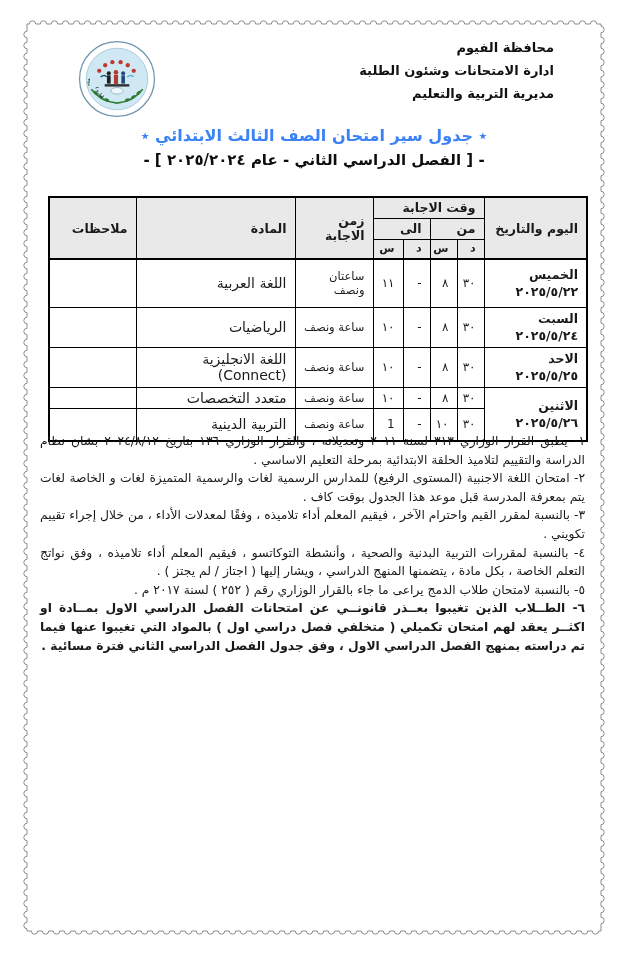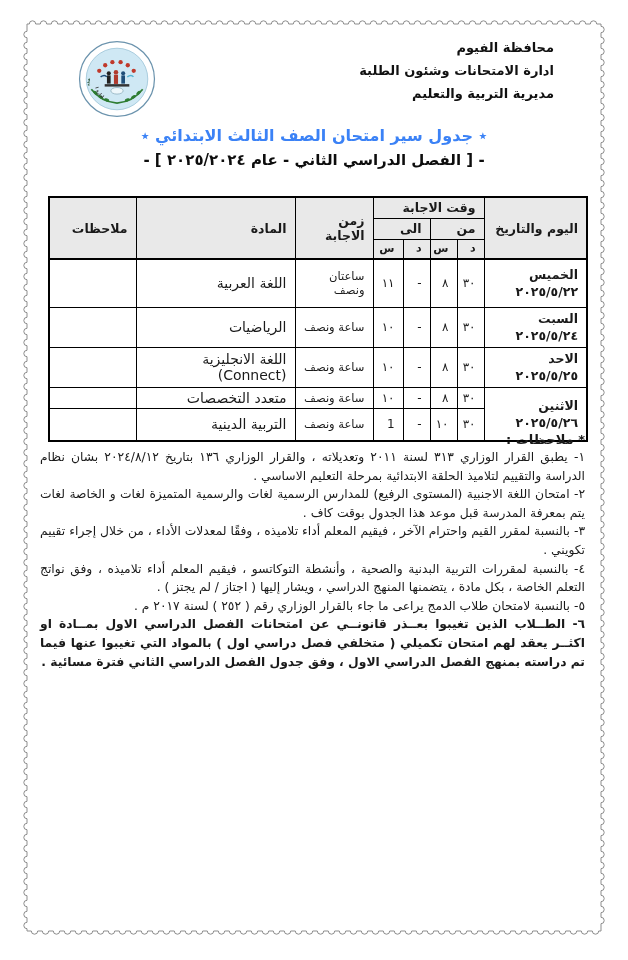--- a/index.html
+++ b/index.html
@@ -223,21 +223,20 @@
         <td class="num-cell">-</td>
         <td class="num-cell">1</td>
         <td class="duration-cell">ساعة ونصف</td>
         <td class="subject-cell">التربية الدينية</td>
         <td></td>
       </tr>
     </tbody>
   </table>
 
   <div class="notes-block">
-    <div class="notes-heading">* ملاحظات :</div>
     <div class="note-item">١- يطبق القرار الوزاري ٣١٣ لسنة ٢٠١١ وتعديلاته ، والقرار الوزاري ١٣٦ بتاريخ ٢٠٢٤/٨/١٢ بشان نظام الدراسة والتقييم لتلاميذ الحلقة الابتدائية بمرحلة التعليم الاساسي .</div>
     <div class="note-item">٢- امتحان اللغة الاجنبية (المستوى الرفيع) للمدارس الرسمية لغات والرسمية المتميزة لغات و الخاصة لغات يتم بمعرفة المدرسة قبل موعد هذا الجدول بوقت كاف .</div>
     <div class="note-item">٣- بالنسبة لمقرر القيم واحترام الآخر ، فيقيم المعلم أداء تلاميذه ، وفقًا لمعدلات الأداء ، من خلال إجراء تقييم تكويني .</div>
     <div class="note-item">٤- بالنسبة لمقررات التربية البدنية والصحية ، وأنشطة التوكاتسو ، فيقيم المعلم أداء تلاميذه ، وفق نواتج التعلم الخاصة ، بكل مادة ، يتضمنها المنهج الدراسي ، ويشار إليها ( اجتاز / لم يجتز ) .</div>
     <div class="note-item">٥- بالنسبة لامتحان طلاب الدمج يراعى ما جاء بالقرار الوزاري رقم ( ٢٥٢ ) لسنة ٢٠١٧ م .</div>
     <div class="note-item bold">٦- الطــلاب الذين تغيبوا بعــذر قانونــي عن امتحانات الفصل الدراسي الاول بمــادة او اكثــر يعقد لهم امتحان تكميلي ( متخلفي فصل دراسي اول ) بالمواد التي تغيبوا عنها فيما تم دراسته بمنهج الفصل الدراسي الاول ، وفق جدول الفصل الدراسي الثاني فترة مسائية .</div>
   </div>
 
 </div>
 

